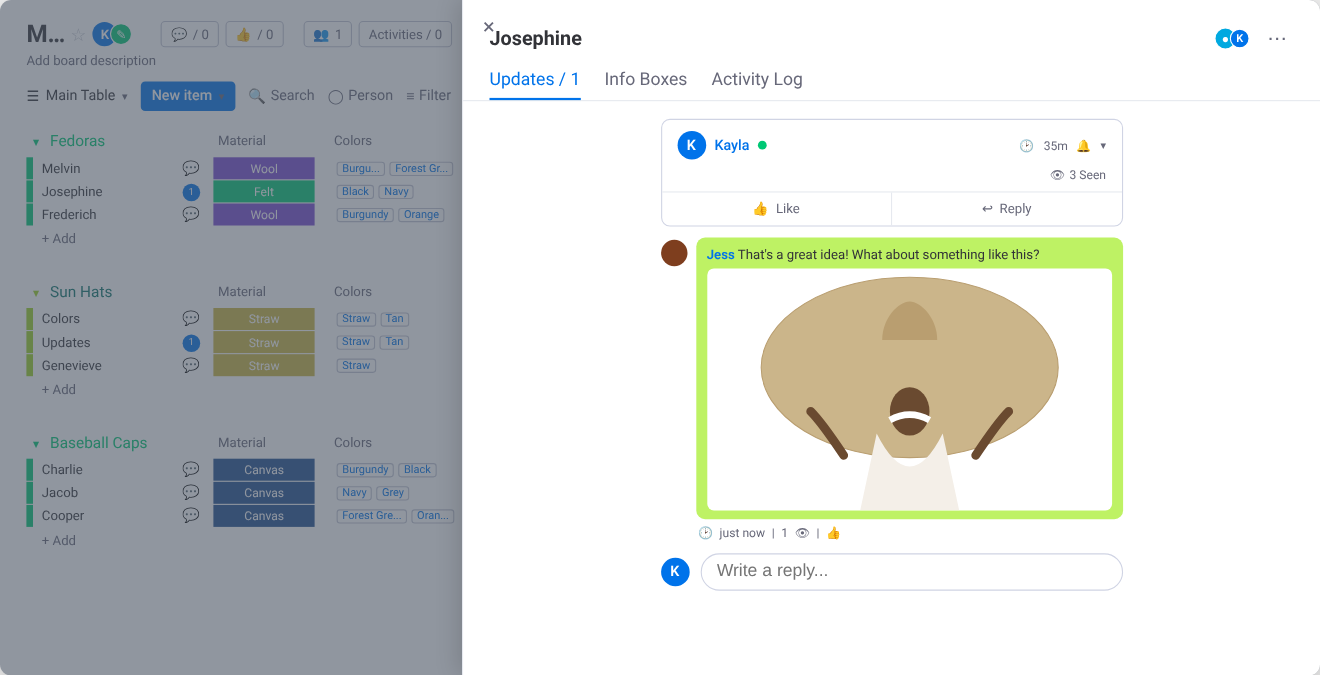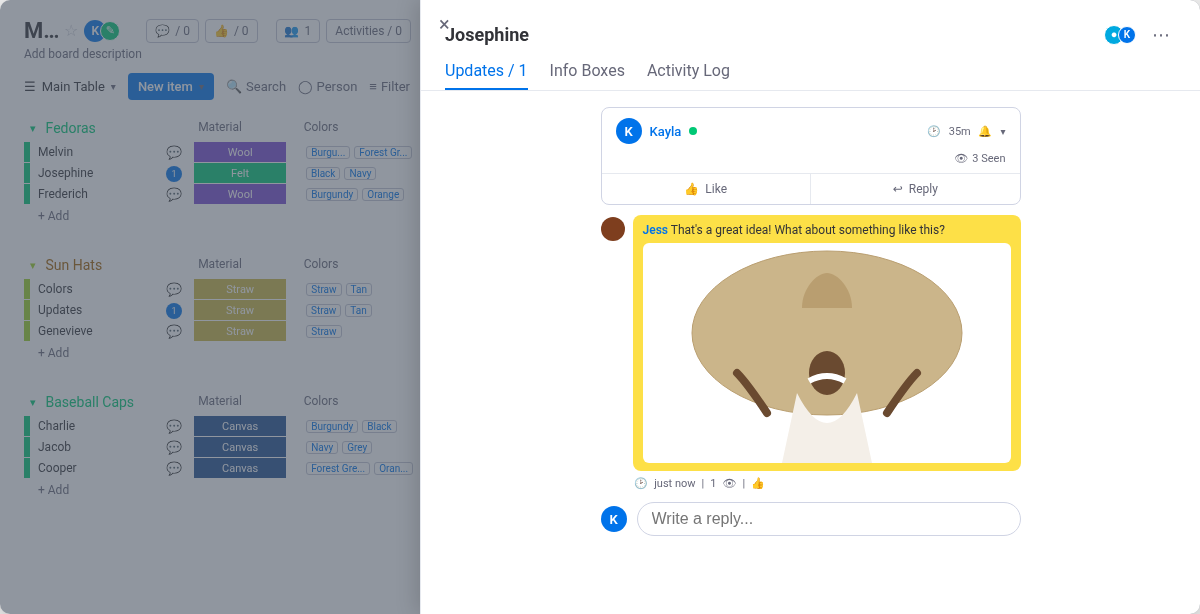--- a/index.html
+++ b/index.html
@@ -66,21 +66,21 @@
 .post-meta { display: flex; align-items: center; gap: 8px; color: #676879; font-size: 11px; }
 .post-body { padding: 6px 14px 10px; font-size: 12.5px; color: #323338; line-height: 1.5; }
 .mention { color: #0073ea; }
 .post-seen { text-align: right; padding: 4px 14px 8px; font-size: 11px; color: #676879; display: flex; justify-content: flex-end; align-items: center; gap: 4px; }
 .post-actions { display: flex; border-top: 1px solid #e6e9ef; }
 .post-action { flex: 1; text-align: center; padding: 8px 0; font-size: 12px; color: #676879; cursor: pointer; display: flex; align-items: center; justify-content: center; gap: 6px; }
 .post-action:first-child { border-right: 1px solid #e6e9ef; }
 
 .reply-card { width: 420px; margin-top: 10px; display: flex; gap: 8px; align-items: flex-start; }
 .reply-avatar { width: 24px; height: 24px; border-radius: 50%; background: #7e3e1e; margin-top: 2px; }
-.reply-content { flex: 1; background: #fde047; border-radius: 8px; padding: 8px 10px; font-size: 12px; }
+.reply-content { flex: 1; background: #bef264; border-radius: 8px; padding: 8px 10px; font-size: 12px; }
 .reply-content .user-name { font-weight: 600; }
 .reply-image { width: 100%; height: 220px; background: #fff; border-radius: 6px; margin-top: 6px; display: flex; align-items: center; justify-content: center; overflow: hidden; }
 .reply-meta { padding: 6px 0 0 34px; font-size: 11px; color: #676879; display: flex; gap: 6px; align-items: center; }
 
 .reply-input-row { width: 420px; margin-top: 12px; display: flex; align-items: center; gap: 10px; }
 .reply-input { flex: 1; border: 1px solid #d0d4e4; border-radius: 20px; padding: 7px 14px; font-size: 16px; color: #676879; }
 </style>
 </head>
 <body>
 
@@ -178,21 +178,21 @@
           <span class="color-tag">Burgundy</span>
               <span class="color-tag">Orange</span>
         </div>
       </div>
     <div class="add-row">+ Add</div>
   </div>
         <div class="group">
     <div class="col-header-row">
       <div class="group-head-row spacer">
         <span style="color:#9cd326;font-size:11px">▾</span>
-        <span class="group-title" style="color:#a16207">Sun Hats</span>
+        <span class="group-title" style="color:#0f766e">Sun Hats</span>
       </div>
       <div class="col-head col1">Material</div>
       <div class="col-head col2">Colors</div>
     </div>
 
       <div class="row">
         <div class="row-bar" style="background:#9cd326"></div>
         <div class="row-name">Colors</div>
         <span class="row-icon">💬</span>
         <div class="cell-material" style="background:#cab641">Straw</div>

